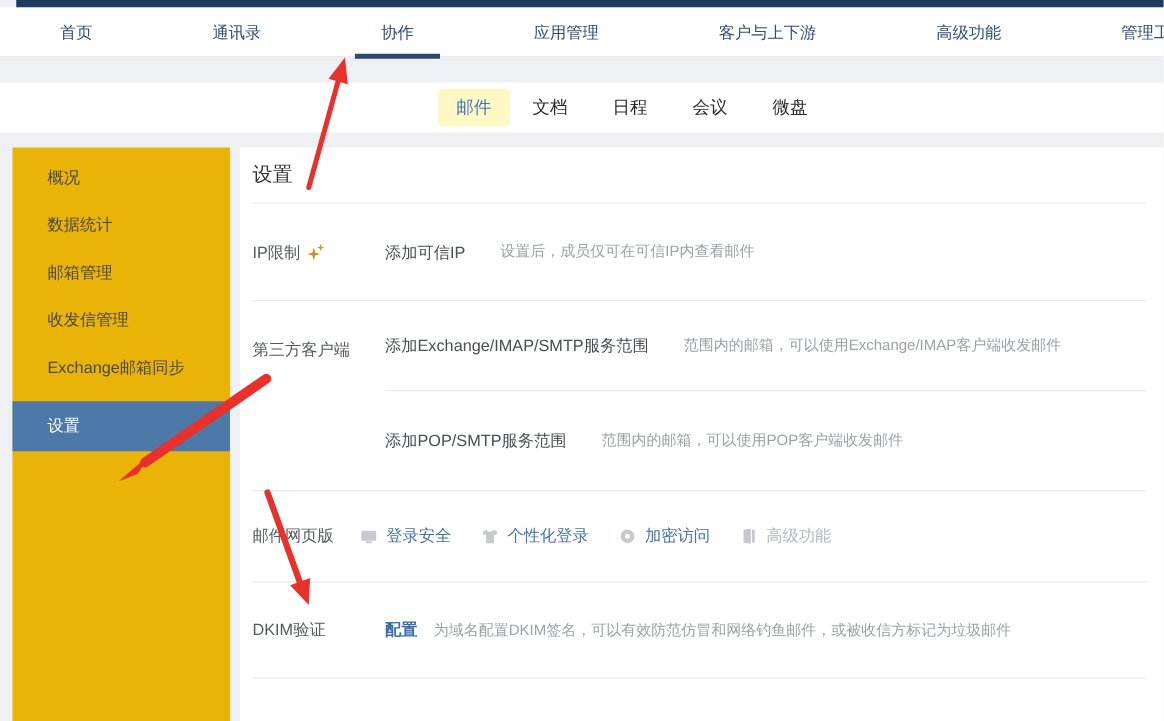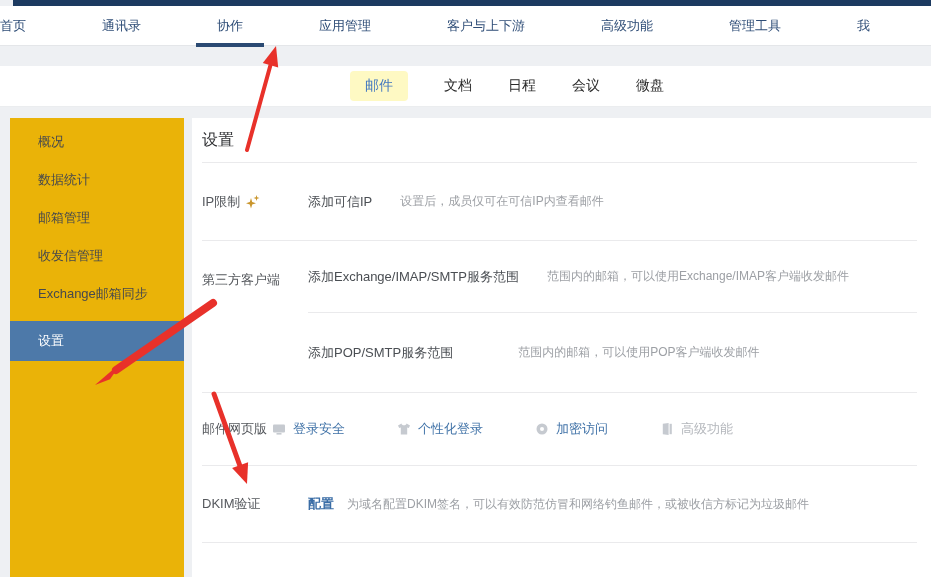--- a/index.html
+++ b/index.html
@@ -6,41 +6,41 @@
   body{
     width:931px;height:577px;position:relative;overflow:hidden;
     background:#eef0f3;
     font-family:"Liberation Sans","DejaVu Sans",sans-serif;
     -webkit-font-smoothing:antialiased;
   }
   
   .topbar{position:absolute;left:13px;right:0;top:0;height:6px;background:#1c3a60;}
   .mainnav{
     position:absolute;left:0;right:0;top:6px;height:39px;background:#fff;
-    display:flex;align-items:center;gap:76px;
+    display:flex;align-items:center;padding-left:48px;gap:96px;
     border-bottom:1px solid #e4e6e9;white-space:nowrap;
   }
   .mainnav .nav-item{
     font-size:13px;color:#2e4d77;position:relative;cursor:pointer;flex:0 0 auto;
   }
   .mainnav .nav-item.active::after{
     content:"";position:absolute;left:-21px;right:-21px;bottom:-12px;height:4px;background:#2b4a73;
   }
   
   .appnav{
     position:absolute;left:0;right:0;top:66px;height:40px;background:#fff;
     display:flex;align-items:center;padding-left:350px;border-bottom:1px solid #ebedef;
   }
   .appnav .tab{font-size:14px;color:#2b2b2b;cursor:pointer;flex:0 0 auto;}
   .appnav .tab.active{
     background:#fef9c3;color:#4277c0;padding:6px 15px;border-radius:4px;
   }
   .appnav .tab.after-pill{margin-left:18px;}
   .appnav .tab + .tab{margin-left:36px;}
-  .appnav .tab.after-pill{}
+  .appnav .tab.after-pill{margin-left:18px;}
   
   .sidebar{
     position:absolute;left:10px;top:118px;width:174px;bottom:0;background:#eab308;
   }
   .side-item{
     height:38px;margin-top:0;display:flex;align-items:center;
     padding-left:28px;font-size:13px;color:#47494d;cursor:pointer;
   }
   .side-item:first-child{margin-top:5px;}
   .side-item.active{
@@ -53,31 +53,31 @@
   }
   .row{display:flex;align-items:center;border-bottom:1px solid #eaeaec;margin-right:14px;}
   .row.head{height:44px;}
   .page-title{font-size:16px;color:#2f3033;}
   .row.ip{height:77px;}
   .row.third{height:151px;align-items:flex-start;}
   .row.web{height:72px;}
   .row.dkim{height:76px;}
   .label{width:106px;flex:0 0 auto;font-size:13px;color:#55585d;display:flex;align-items:center;}
   .row.third .label{padding-top:30px;}
-  .row.web .label{width:70px;text-align:right;}
+  .row.web .label{width:86px;text-align:right;}
   .col{flex:1 1 auto;min-width:0;}
   .subrow{display:flex;align-items:center;height:75px;}
   .subrow.first{height:71px;border-bottom:1px solid #eaeaec;}
-  .subrow.second{height:79px;gap:37px;}
+  .subrow.second{height:79px;}
   .action{font-size:13px;color:#4a4e53;cursor:pointer;white-space:nowrap;}
   .desc{font-size:12px;color:#9da0a5;margin-left:28px;white-space:nowrap;}
   .blue-link{font-size:13px;color:#4173a8;cursor:pointer;white-space:nowrap;}
   .bold-link{font-weight:bold;color:#3a6da6;}
   .disabled-link{color:#b4b7bc;}
-  .weblinks{display:flex;align-items:center;gap:52px;}
+  .weblinks{display:flex;align-items:center;gap:24px;}
   .weblink{display:flex;align-items:center;cursor:pointer;}
   .weblink svg{margin-right:7px;flex:0 0 auto;}
   .sparkle{margin-left:5px;display:inline-flex;align-items:flex-start;}
   
   .overlay{position:absolute;left:0;top:0;width:931px;height:577px;pointer-events:none;z-index:20;}
 </style>
 </head>
 <body>
 
 <div class="topbar"></div>

